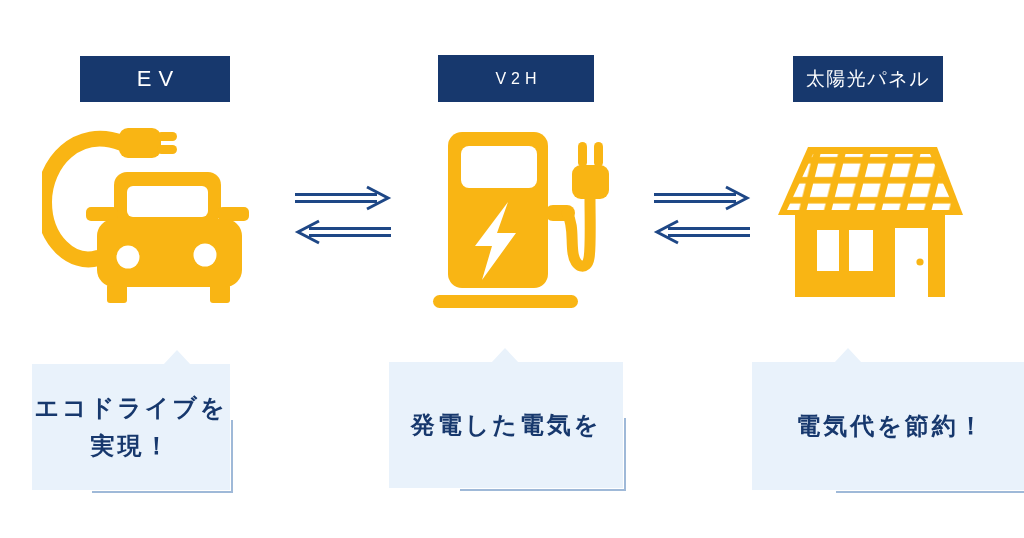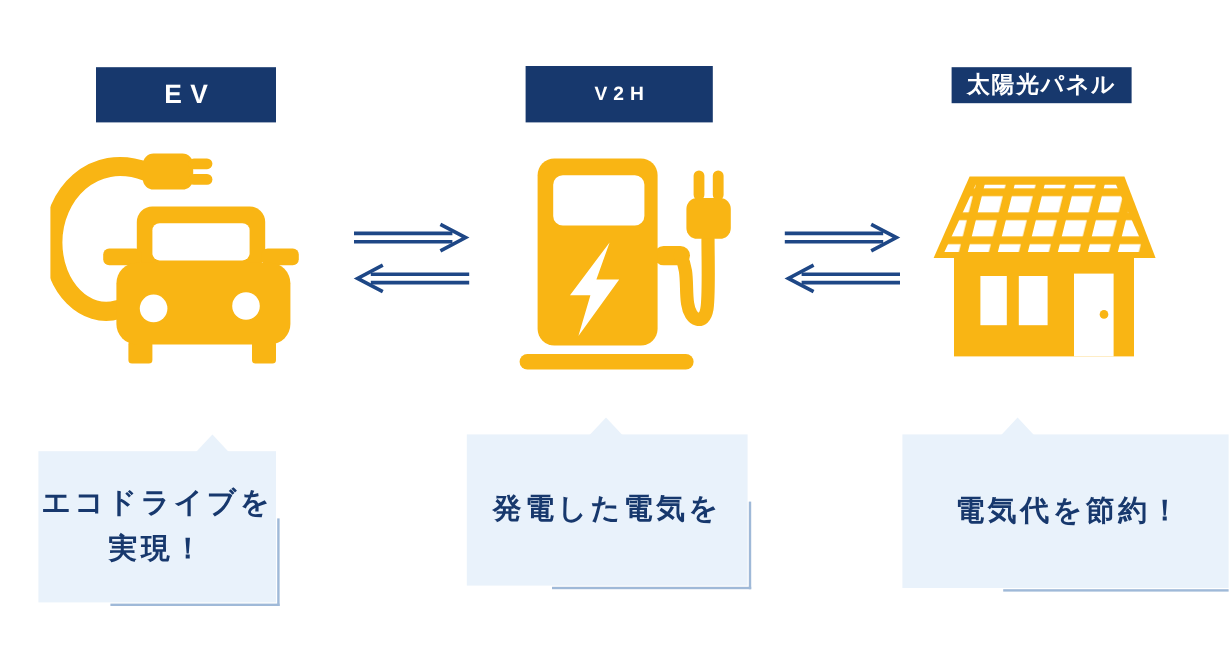--- a/index.html
+++ b/index.html
@@ -14,44 +14,44 @@
   html,body{margin:0;padding:0;background:var(--background);}
   body{font-family:"Liberation Sans","DejaVu Sans",sans-serif;}
   .canvas{
     position:relative;width:1024px;height:538px;margin:0 auto;
     background:var(--background);overflow:hidden;
   }
   
   .label-box{
     position:absolute;background:var(--navy);color:var(--label-text);
     display:flex;align-items:center;justify-content:center;
-    font-weight:700;
+    font-weight:400;
   }
   #lb-ev{left:80px;top:56px;width:150px;height:46px;font-size:22px;letter-spacing:7px;padding-left:7px;box-sizing:border-box;}
   #lb-v2h{left:438px;top:55px;width:156px;height:47px;font-size:16px;letter-spacing:5px;padding-left:5px;box-sizing:border-box;}
-  #lb-solar{left:793px;top:56px;width:150px;height:30px;font-size:19px;letter-spacing:1.5px;padding-left:0;box-sizing:border-box;}
+  #lb-solar{left:793px;top:56px;width:150px;height:46px;font-size:19px;letter-spacing:1.5px;padding-left:0;box-sizing:border-box;}
   
   .icon{position:absolute;}
   #icon-car{left:42px;top:118px;width:212px;height:192px;}
   #icon-station{left:425px;top:122px;width:200px;height:210px;}
   #icon-house{left:770px;top:140px;width:200px;height:160px;}
   .y{fill:var(--icon-yellow);}
   .w{fill:#FFFFFF;}
   .ystroke{stroke:var(--icon-yellow);fill:none;stroke-linecap:round;}
   
   .arrows{position:absolute;}
   #arrows-1{left:293px;top:184px;width:100px;height:62px;}
   #arrows-2{left:652px;top:184px;width:100px;height:62px;}
   .arrows path{stroke:var(--arrow-blue);stroke-width:3;fill:none;}
   
   .bubble{
     position:absolute;background:var(--bubble-bg);
     display:flex;align-items:center;justify-content:center;text-align:center;
   }
-  #bubble-1{left:32px;top:376px;width:198px;height:126px;text-align:center;}
+  #bubble-1{left:32px;top:364px;width:198px;height:126px;text-align:center;}
   #bubble-2{left:389px;top:362px;width:234px;height:126px;text-align:right;}
   #bubble-3{left:752px;top:362px;width:278px;height:128px;}
   .bubble::after{
     content:'';position:absolute;right:-3px;bottom:-3px;
     width:70%;height:56%;
     border-right:2px solid var(--bubble-edge);
     border-bottom:2px solid var(--bubble-edge);
     pointer-events:none;
   }
   .pointer{

